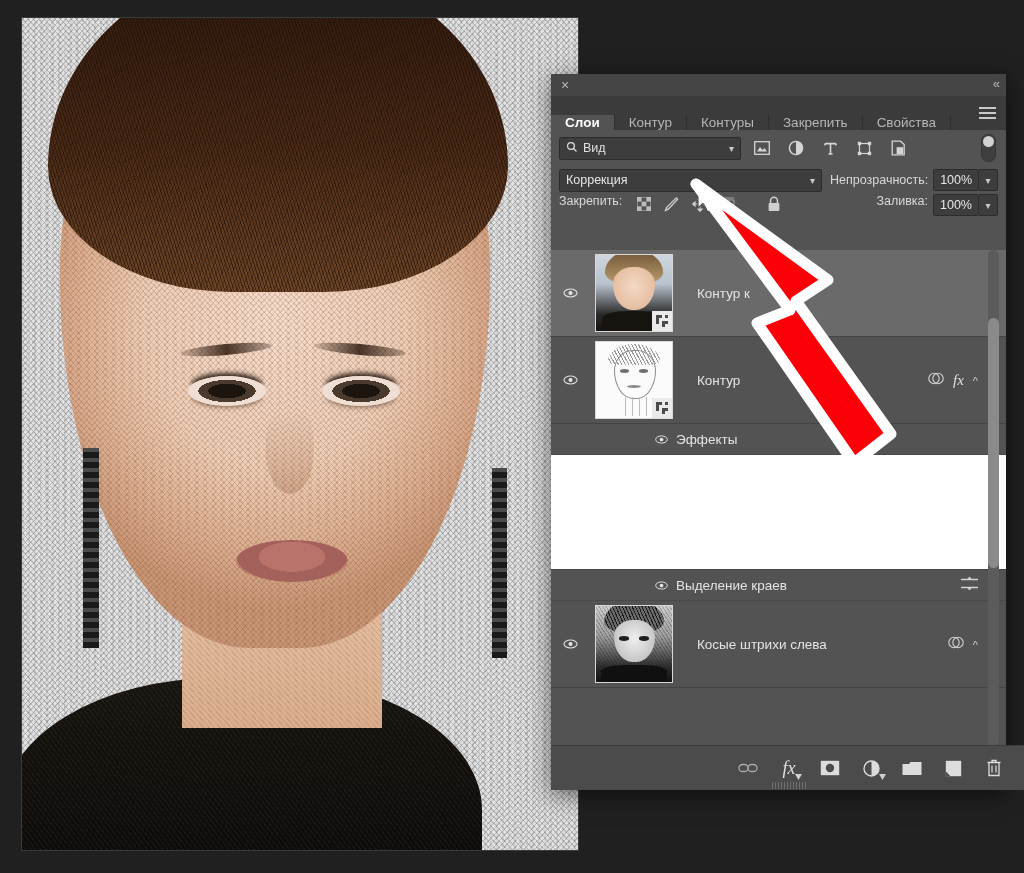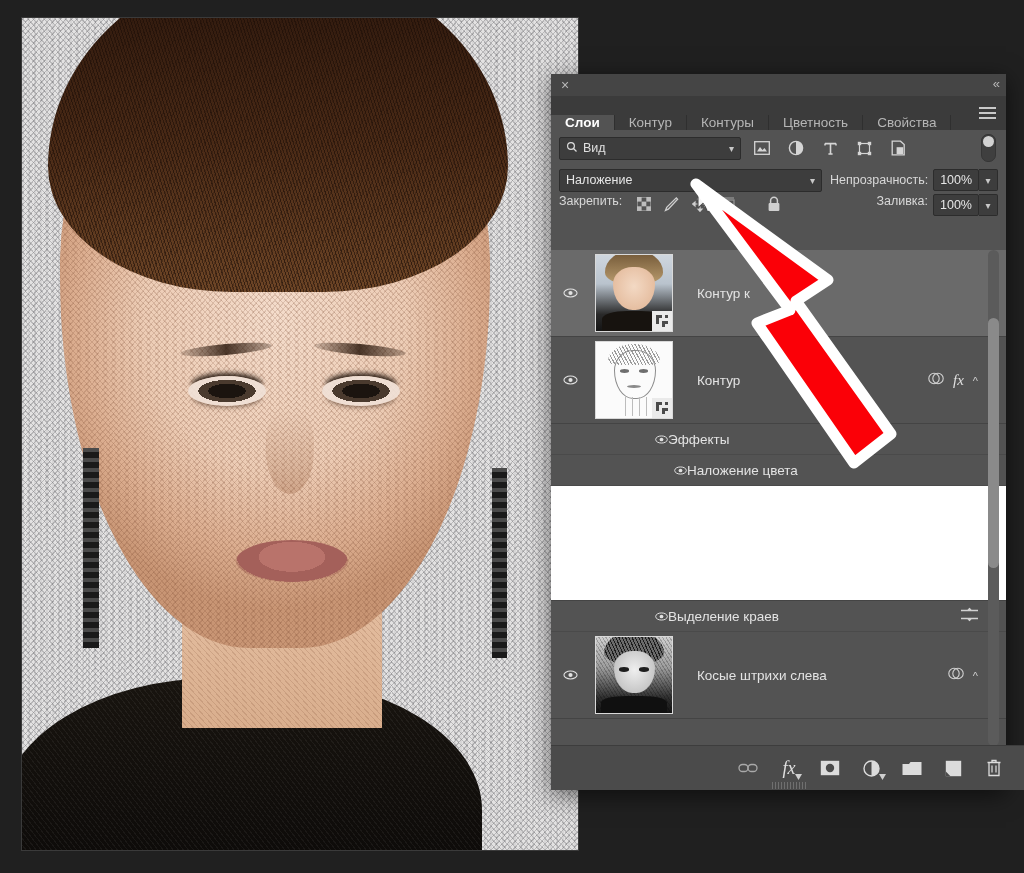--- a/index.html
+++ b/index.html
@@ -155,21 +155,21 @@
   }
   .lname{margin-left:24px;font-size:13.5px;color:#e3e3e3;white-space:nowrap;}
   .rowright{position:absolute;right:28px;top:50%;transform:translateY(-50%);display:flex;align-items:center;gap:9px;}
   .chev{color:#cfcfcf;font-size:11px;}
   .fxtxt{font-style:italic;font-family:"Liberation Serif", serif;font-size:15px;color:#e0e0e0;}
   .smartbadge{
     position:absolute;right:0;bottom:0;width:20px;height:20px;background:#e8e8e8;
   }
   .subitem{display:flex;align-items:center;height:30px;background:#535353;border-bottom:1px solid #4a4a4a;position:relative;}
   .subitem .se{width:13px;height:9px;margin-left:0;}
-  .subitem .st{font-size:13.5px;color:#e3e3e3;}
+  .subitem .st{font-size:13.5px;color:#e3e3e3;margin-left:8px;}
 
   
   .tcolor{position:absolute;inset:0;background:
       linear-gradient(180deg,#cfd6de 0%,#b9c3cd 38%,#2a2a2a 78%,#141414 100%);}
   .tcolor .hair{position:absolute;left:12%;top:-6%;width:76%;height:44%;border-radius:50% 50% 40% 40%/66% 66% 34% 34%;
       background:linear-gradient(180deg,#6e5434,#b99b6d);}
   .tcolor .face{position:absolute;left:22%;top:16%;width:56%;height:56%;border-radius:46%/40% 40% 60% 60%;
       background:radial-gradient(ellipse at 50% 45%,#f3d9c4,#e0b392);}
   .tcolor .dress{position:absolute;left:8%;bottom:0;width:84%;height:26%;background:#17130f;border-radius:40% 40% 0 0;}
   .tsketch{position:absolute;inset:0;background:#fbfbfb;}
@@ -236,21 +236,21 @@
 
   <div id="titlebar">
     <div class="x">×</div>
     <div class="dblarrow">«</div>
   </div>
 
   <div id="tabbar">
     <div class="tab active">Слои</div>
     <div class="tab">Контур</div>
     <div class="tab">Контуры</div>
-    <div class="tab">Цветность</div>
+    <div class="tab">Закрепить</div>
     <div class="tab">Свойства</div>
     <div id="hamburger">
         <span></span>
       </div>
   </div>
 
   <div id="filterrow">
     <div id="kindselect">
       <span class="mag">
         <svg width="12" height="12" viewBox="0 0 12 12">
@@ -295,21 +295,21 @@
           <rect x="5.6" y="7.2" width="6.6" height="6.8" fill="#d5d5d5"></rect>
         </svg>
     </div>
 
     <div id="filterspacer"></div>
     <div id="filtertoggle"></div>
   </div>
 
   <div id="blendrow">
     <div id="blendselect">
-      <span>Наложение</span>
+      <span>Коррекция</span>
       <span class="cv">▾</span>
     </div>
     <span class="numlabel">Непрозрачность:</span>
     <span class="numbox">100%</span>
     <span class="numcv">▾</span>
   </div>
 
   <div id="lockrow">
     <span class="lbl">Закрепить:</span>
     <span class="li">
@@ -416,27 +416,20 @@
     </div>
 
     <div class="subitem" style="padding-left:104px;">
       <svg class="se" viewBox="0 0 16 11">
           <ellipse cx="8" cy="5.5" rx="7.2" ry="4.4" fill="none" stroke="#e2e2e2" stroke-width="1.2"></ellipse>
           <circle cx="8" cy="5.5" r="2.3" fill="#e2e2e2"></circle>
         </svg>
       <span class="st">Эффекты</span>
     </div>
 
-    <div class="subitem" style="padding-left:123px;">
-      <svg class="se" viewBox="0 0 16 11">
-          <ellipse cx="8" cy="5.5" rx="7.2" ry="4.4" fill="none" stroke="#e2e2e2" stroke-width="1.2"></ellipse>
-          <circle cx="8" cy="5.5" r="2.3" fill="#e2e2e2"></circle>
-        </svg>
-      <span class="st">Наложение цвета</span>
-    </div>
 
     <div class="lrow" style="height:114px;background:#535353;">
       <div class="eyecell" style="flex:0 0 91px;justify-content:flex-end;padding-right:8px;">
         <svg class="eye" viewBox="0 0 16 11">
             <ellipse cx="8" cy="5.5" rx="7.2" ry="4.4" fill="none" stroke="#e2e2e2" stroke-width="1.2"></ellipse>
             <circle cx="8" cy="5.5" r="2.3" fill="#e2e2e2"></circle>
           </svg>
       </div>
       <div style="width:70px;height:108px;background:#ffffff;flex:0 0 70px;">
           <div class="twhite"></div>

